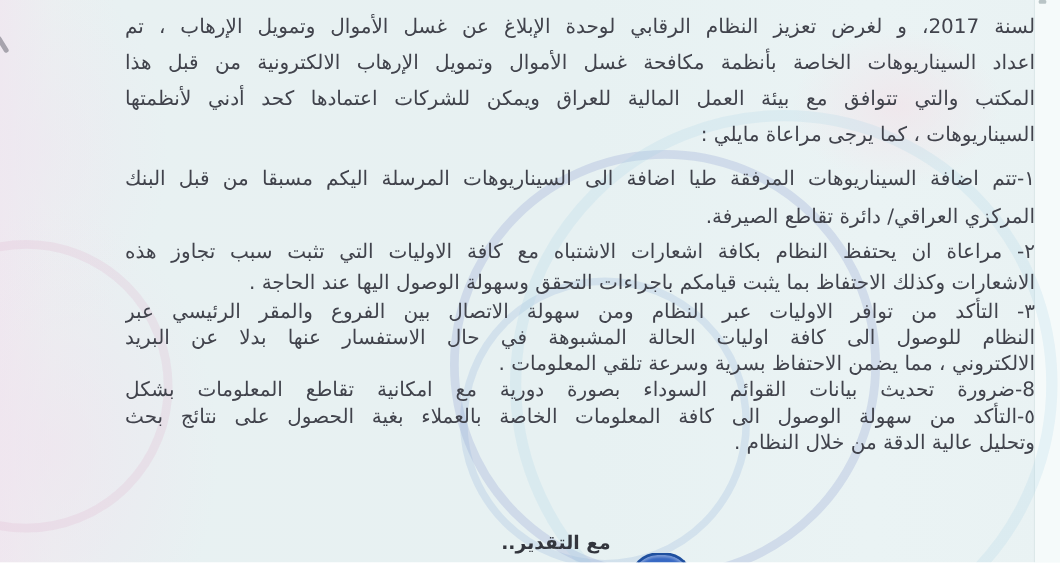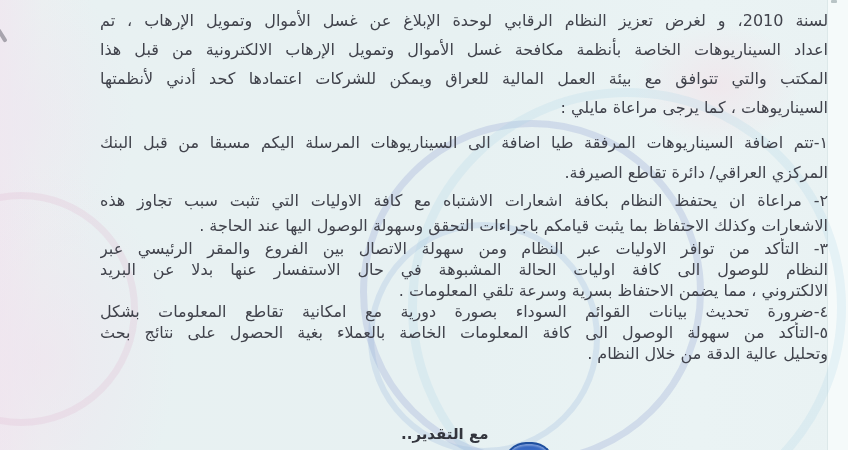--- a/index.html
+++ b/index.html
@@ -62,21 +62,21 @@
   <div class="wm wm2"></div>
   <div class="wm wm3"></div>
   <div class="wm wm4"></div>
 
   <div class="speck1"></div>
   <div class="speck2"></div>
 
   <div class="content">
 
     <div class="para intro">
-      <div class="line">لسنة 2010، و لغرض تعزيز النظام الرقابي لوحدة الإبلاغ عن غسل الأموال وتمويل الإرهاب ، تم</div>
+      <div class="line">لسنة 2017، و لغرض تعزيز النظام الرقابي لوحدة الإبلاغ عن غسل الأموال وتمويل الإرهاب ، تم</div>
       <div class="line">اعداد السيناريوهات الخاصة بأنظمة مكافحة غسل الأموال وتمويل الإرهاب الالكترونية من قبل هذا</div>
       <div class="line">المكتب والتي تتوافق مع بيئة العمل المالية للعراق ويمكن للشركات اعتمادها كحد أدني لأنظمتها</div>
       <div class="line last">السيناريوهات ، كما يرجى مراعاة مايلي :</div>
     </div>
 
     <div class="para it1">
       <div class="line">١-تتم اضافة السيناريوهات المرفقة طيا اضافة الى السيناريوهات المرسلة اليكم مسبقا من قبل البنك</div>
       <div class="line last">المركزي العراقي/ دائرة تقاطع الصيرفة.</div>
     </div>
 
@@ -85,21 +85,21 @@
       <div class="line last">الاشعارات وكذلك الاحتفاظ بما يثبت قيامكم باجراءات التحقق وسهولة الوصول اليها عند الحاجة .</div>
     </div>
 
     <div class="para tight">
       <div class="line">٣- التأكد من توافر الاوليات عبر النظام ومن سهولة الاتصال بين الفروع والمقر الرئيسي عبر</div>
       <div class="line">النظام للوصول الى كافة اوليات الحالة المشبوهة في حال الاستفسار عنها بدلا عن البريد</div>
       <div class="line last">الالكتروني ، مما يضمن الاحتفاظ بسرية وسرعة تلقي المعلومات .</div>
     </div>
 
     <div class="para tight">
-      <div class="line">٤-ضرورة تحديث بيانات القوائم السوداء بصورة دورية مع امكانية تقاطع المعلومات بشكل</div>
+      <div class="line">8-ضرورة تحديث بيانات القوائم السوداء بصورة دورية مع امكانية تقاطع المعلومات بشكل</div>
     </div>
 
     <div class="para tight">
       <div class="line">٥-التأكد من سهولة الوصول الى كافة المعلومات الخاصة بالعملاء بغية الحصول على نتائج بحث</div>
       <div class="line last">وتحليل عالية الدقة من خلال النظام .</div>
     </div>
 
 
   </div>
 

